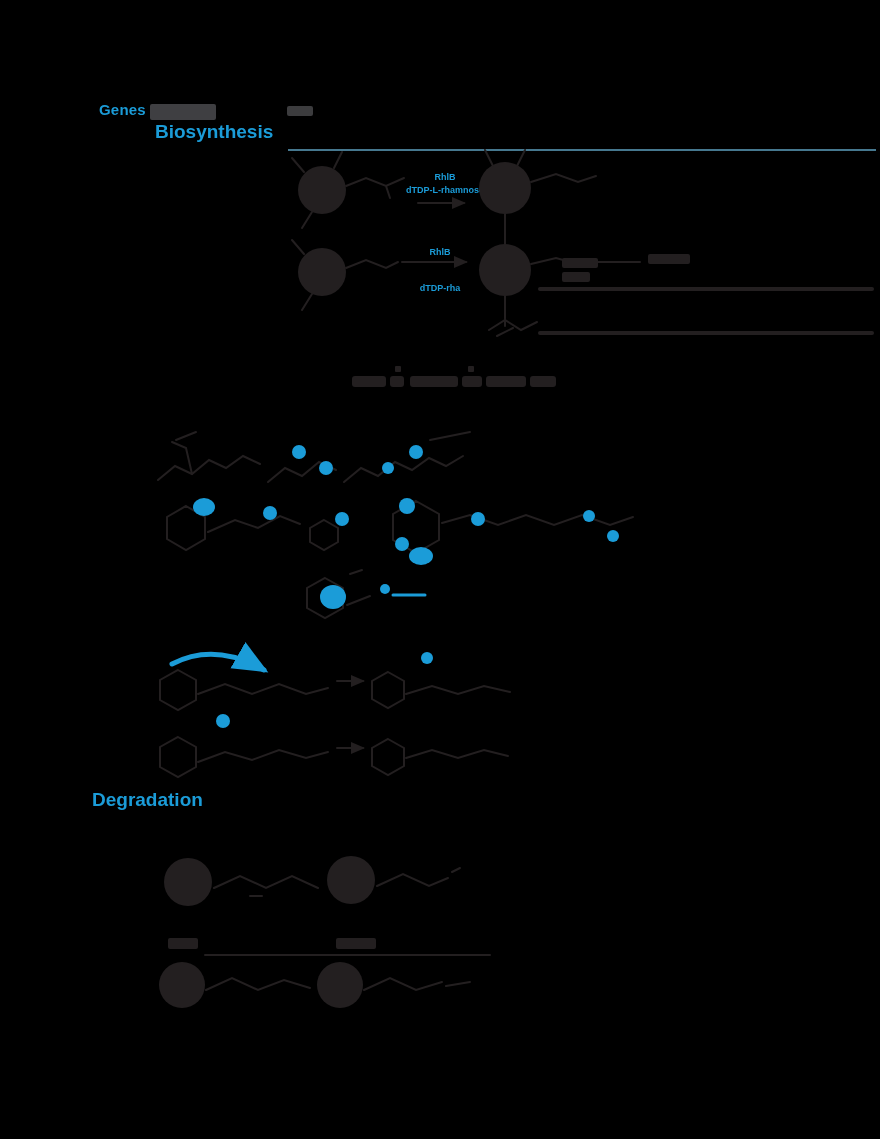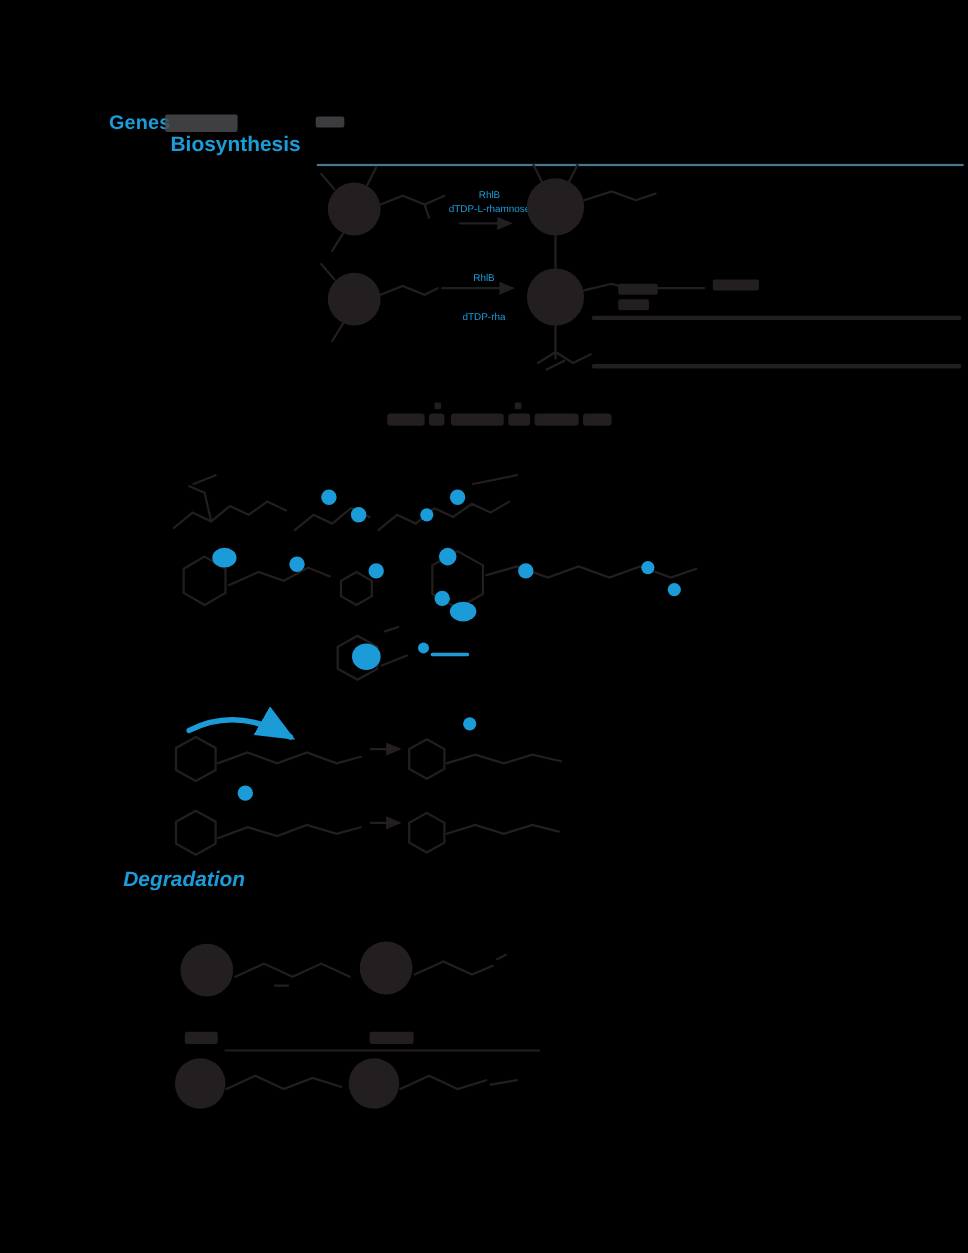--- a/index.html
+++ b/index.html
@@ -1,31 +1,31 @@
 <!DOCTYPE html>
 <html style="--bg: #000000; --ink: #231f20; --accent: #1b9cd8; --rule: #46788f; --muted: #4a4a4d;"><head>
 <meta charset="utf-8">
 <style>
   html,body{margin:0;padding:0;background:#000;}
   .canvas{
     position:relative;width:880px;height:1139px;background:var(--bg,#000);
     font-family:"Liberation Sans", sans-serif;overflow:hidden;
   }
-  .h1{position:absolute;left:99px;top:101px;font-size:18px;font-weight:bold;
+  .h1{position:absolute;left:99px;top:101px;font-size:15px;font-weight:bold;
       color:var(--accent,#1b9cd8);letter-spacing:.2px;}
   .h2{position:absolute;font-size:19px;font-weight:bold;color:var(--accent,#1b9cd8);}
   .h2.bio{left:155px;top:121px;}
-  .h2.deg{left:112px;top:789px;font-style:italic;}
+  .h2.deg{left:92px;top:789px;}
   .rule{position:absolute;left:288px;top:149px;width:588px;height:2px;
         background:var(--rule,#46788f);}
   .tabblock{position:absolute;left:150px;top:104px;width:66px;height:16px;
         background:var(--muted,#4a4a4d);opacity:.85;border-radius:2px;}
   .graydash{position:absolute;left:287px;top:106px;width:26px;height:10px;
         background:#3c3c3e;border-radius:2px;}
-  .enz{position:absolute;color:var(--accent,#1b9cd8);font-weight:normal;
+  .enz{position:absolute;color:var(--accent,#1b9cd8);font-weight:bold;
        font-size:9px;line-height:13px;text-align:center;width:120px;}
   .enz1{left:385px;top:171px;}
   .enz2a{left:398px;top:246px;width:84px;}
   .enz2b{left:398px;top:282px;width:84px;}
   svg{position:absolute;left:0;top:0;}
   .ink{stroke:var(--ink,#231f20);fill:none;stroke-width:2;stroke-linecap:round;}
   .inkfill{fill:var(--ink,#231f20);stroke:none;}
   .blue{fill:var(--accent,#1b9cd8);stroke:none;}
   .bluestroke{stroke:var(--accent,#1b9cd8);fill:none;stroke-linecap:round;}
 </style>

